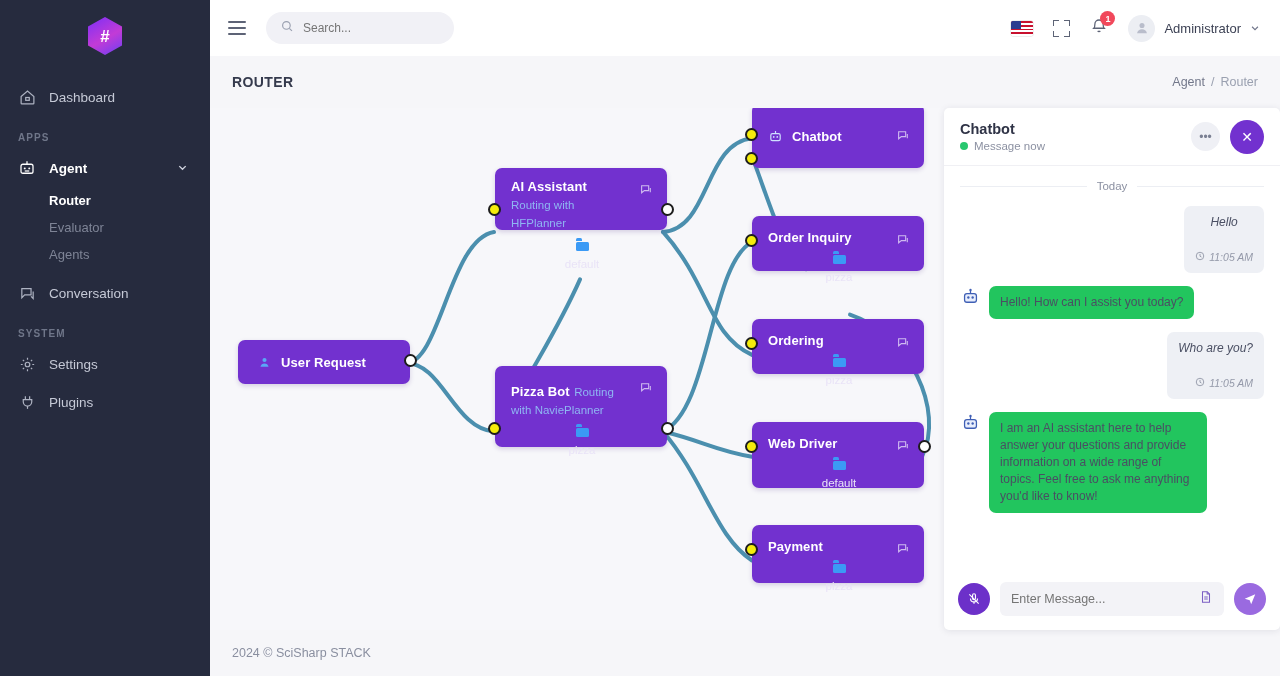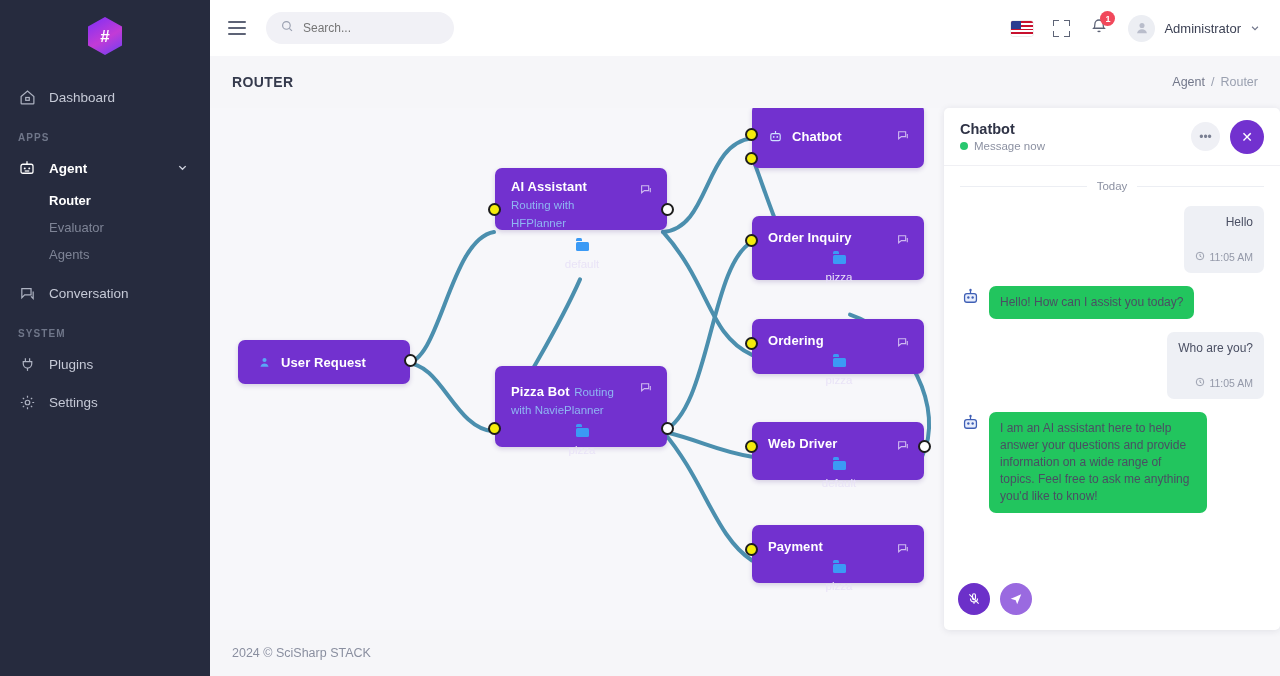--- a/index.html
+++ b/index.html
@@ -151,21 +151,21 @@
   .daysep .ln { flex: 1; height: 1px; background: #eceef3; }
   .daysep .lbl { font-size: 11.5px; color: #8c91a2; }
 
   .msg { display: flex; margin-bottom: 13px; }
   .msg.out { justify-content: flex-end; }
   .msg.in { justify-content: flex-start; gap: 9px; align-items: flex-start; }
   .bubble {
     max-width: 218px; padding: 8px 11px; border-radius: 7px;
     font-size: 12px; line-height: 1.42; color: #4a4f63;
   }
-  .bubble.out { background: #eef0f5; text-align: right; }
+  .bubble.out { background: #eef0f5; text-align: center; font-style: italic; }
   .bubble.in { background: #22c55e; }
   .time { display: flex; align-items: center; gap: 4px; font-size: 10.5px; color: #9499a9; margin-top: 19px; justify-content: flex-end; }
   .bot-av {
     width: 20px; height: 20px; flex: 0 0 20px; margin-top: 2px;
     display: flex; align-items: center; justify-content: center;
   }
 
   .chat-foot {
     height: 62px; flex: 0 0 62px; display: flex; align-items: center;
     gap: 10px; padding: 0 14px;
@@ -251,35 +251,35 @@
             </svg>
         </span>
         <span>Conversation</span>
       </div>
 
       <div class="nav-section">SYSTEM</div>
 
       <div class="nav-item">
         <span class="ic">
           <svg width="17" height="17" viewBox="0 0 24 24" fill="none" stroke="#aeb3c2" stroke-width="1.7">
+              <circle cx="12" cy="12" r="3.2"></circle>
+              <path d="M12 2.6v2.6M12 18.8v2.6M2.6 12h2.6M18.8 12h2.6M5.4 5.4l1.8 1.8M16.8 16.8l1.8 1.8M18.6 5.4l-1.8 1.8M7.2 16.8l-1.8 1.8"></path>
+            </svg>
+        </span>
+        <span>Settings</span>
+      </div>
+      <div class="nav-item">
+        <span class="ic">
+          <svg width="17" height="17" viewBox="0 0 24 24" fill="none" stroke="#aeb3c2" stroke-width="1.7">
               <path d="M9 3v5M15 3v5"></path>
               <path d="M6 8h12v3a6 6 0 0 1-6 6 6 6 0 0 1-6-6z"></path>
               <path d="M12 17v4"></path>
             </svg>
         </span>
         <span>Plugins</span>
-      </div>
-      <div class="nav-item">
-        <span class="ic">
-          <svg width="17" height="17" viewBox="0 0 24 24" fill="none" stroke="#aeb3c2" stroke-width="1.7">
-              <circle cx="12" cy="12" r="3.2"></circle>
-              <path d="M12 2.6v2.6M12 18.8v2.6M2.6 12h2.6M18.8 12h2.6M5.4 5.4l1.8 1.8M16.8 16.8l1.8 1.8M18.6 5.4l-1.8 1.8M7.2 16.8l-1.8 1.8"></path>
-            </svg>
-        </span>
-        <span>Settings</span>
       </div>
     </div>
   </div>
 
   <div class="main">
 
     <div class="topbar">
       <div class="burger">
           <i></i>
           <i></i>
@@ -435,21 +435,21 @@
           <span class="chat-ic" style="top:24px;">
             <svg width="13" height="13" viewBox="0 0 24 24" fill="none" stroke="#e4d9f7" stroke-width="2">
                 <path d="M3 5h13v9H8l-5 4z"></path>
                 <path d="M19 9v8"></path>
               </svg>
           </span>
           <span class="handle in" style="left:-7px; top:24px;"></span>
           <span class="handle in" style="left:-7px; top:48px;"></span>
         </div>
 
-        <div class="node" style="left:542px; top:108px; width:172px; height:64px; padding:12px 14px 0 16px;">
+        <div class="node" style="left:542px; top:108px; width:172px; height:55px; padding:12px 14px 0 16px;">
           <span class="ntitle">Order Inquiry</span>
           <div class="ntag">
             <span class="folder">
                 <i class="tab"></i>
                 <i class="bdy"></i>
               </span>
             <span>pizza</span>
           </div>
           <span class="chat-ic" style="top:16px;">
             <svg width="13" height="13" viewBox="0 0 24 24" fill="none" stroke="#e4d9f7" stroke-width="2">
@@ -471,21 +471,21 @@
           </div>
           <span class="chat-ic" style="top:16px;">
             <svg width="13" height="13" viewBox="0 0 24 24" fill="none" stroke="#e4d9f7" stroke-width="2">
                 <path d="M3 5h13v9H8l-5 4z"></path>
                 <path d="M19 9v8"></path>
               </svg>
           </span>
           <span class="handle in" style="left:-7px; top:18px;"></span>
         </div>
 
-        <div class="node" style="left:542px; top:314px; width:172px; height:58px; padding:12px 14px 0 16px;">
+        <div class="node" style="left:542px; top:314px; width:172px; height:66px; padding:12px 14px 0 16px;">
           <span class="ntitle">Web Driver</span>
           <div class="ntag">
             <span class="folder">
                 <i class="tab"></i>
                 <i class="bdy"></i>
               </span>
             <span>default</span>
           </div>
           <span class="chat-ic" style="top:16px;">
             <svg width="13" height="13" viewBox="0 0 24 24" fill="none" stroke="#e4d9f7" stroke-width="2">
@@ -597,20 +597,30 @@
 
         <div class="chat-foot">
           <div class="mic">
             <svg width="14" height="14" viewBox="0 0 24 24" fill="none" stroke="#fff" stroke-width="2">
                 <rect x="9.5" y="3" width="5" height="10" rx="2.5"></rect>
                 <path d="M6 11a6 6 0 0 0 12 0"></path>
                 <path d="M12 17v3"></path>
                 <path d="M4 4l16 16"></path>
               </svg>
           </div>
+          <div class="inputwrap">
+            <input type="text" placeholder="Enter Message..." style="">
+            <span>
+              <svg width="14" height="14" viewBox="0 0 24 24" fill="none" stroke="#7b5ec4" stroke-width="1.8">
+                  <path d="M6 3h8l4 4v14H6z"></path>
+                  <path d="M14 3v4h4"></path>
+                  <path d="M9 12h6M9 15.5h6"></path>
+                </svg>
+            </span>
+          </div>
           <div class="send">
             <svg width="14" height="14" viewBox="0 0 24 24" fill="#fff">
                 <path d="M3 11.5 21 4l-7 17-2.5-7z"></path>
               </svg>
           </div>
         </div>
       </div>
     </div>
 
     <div class="footer">

